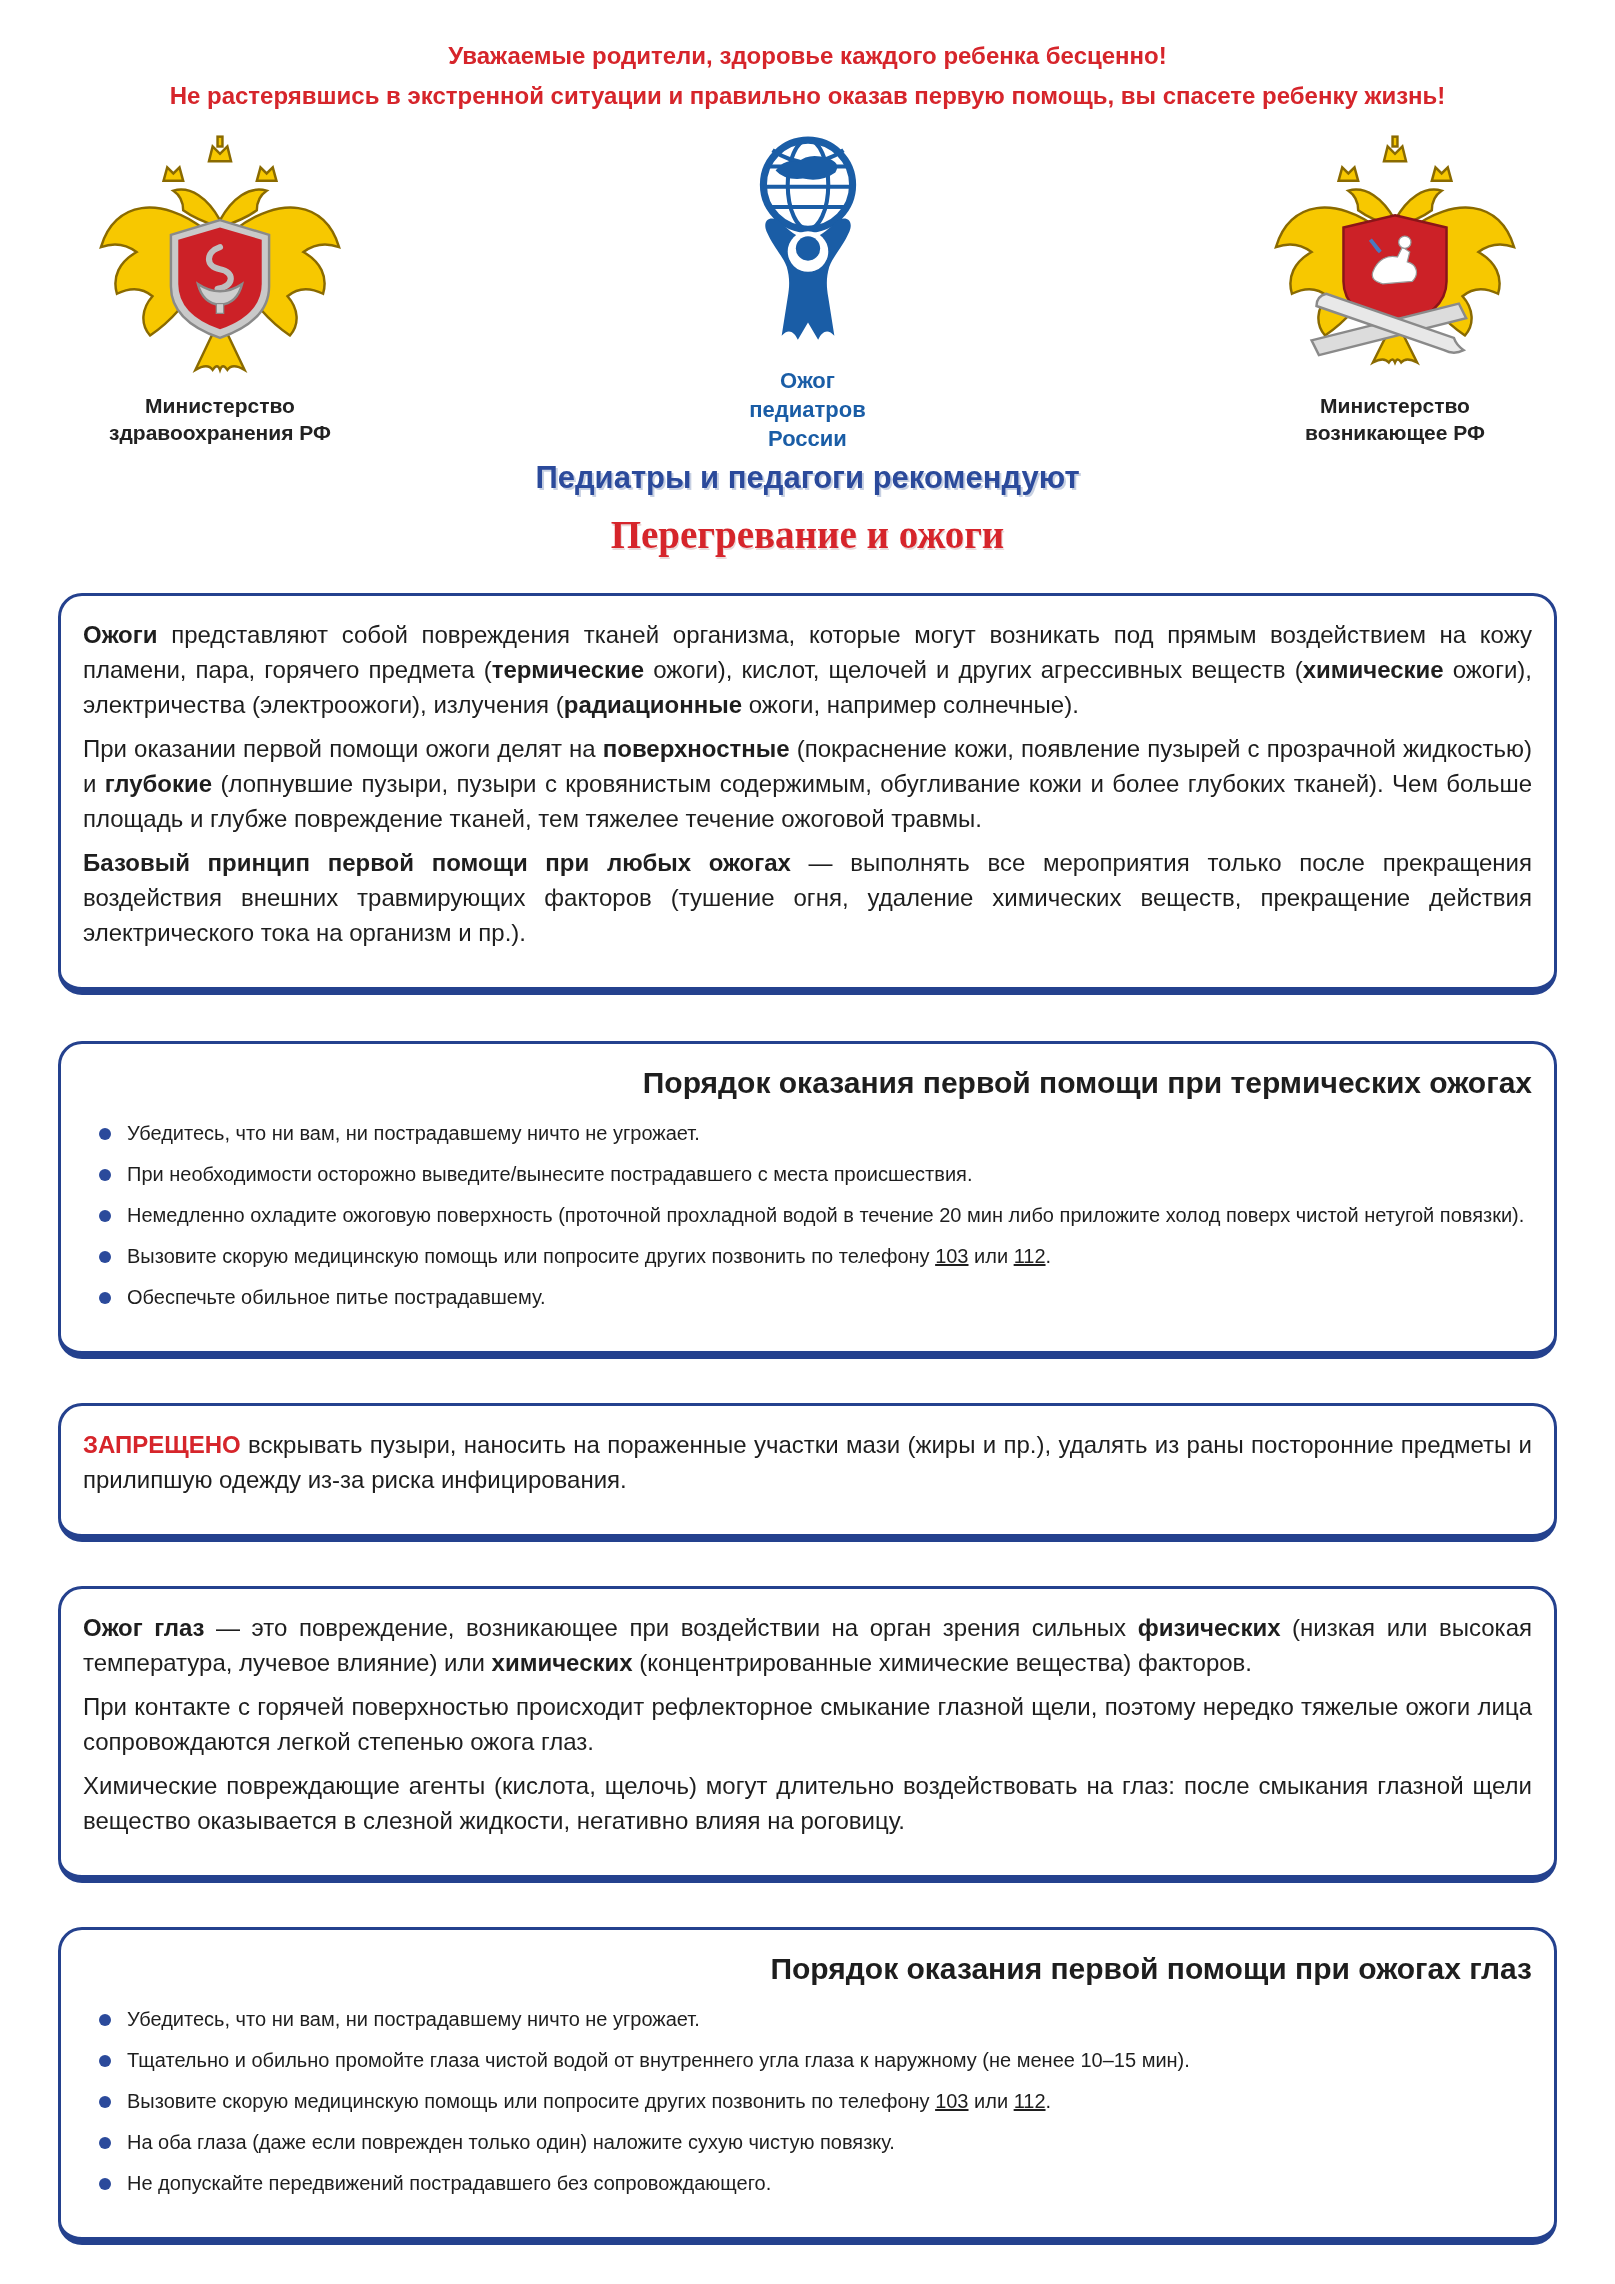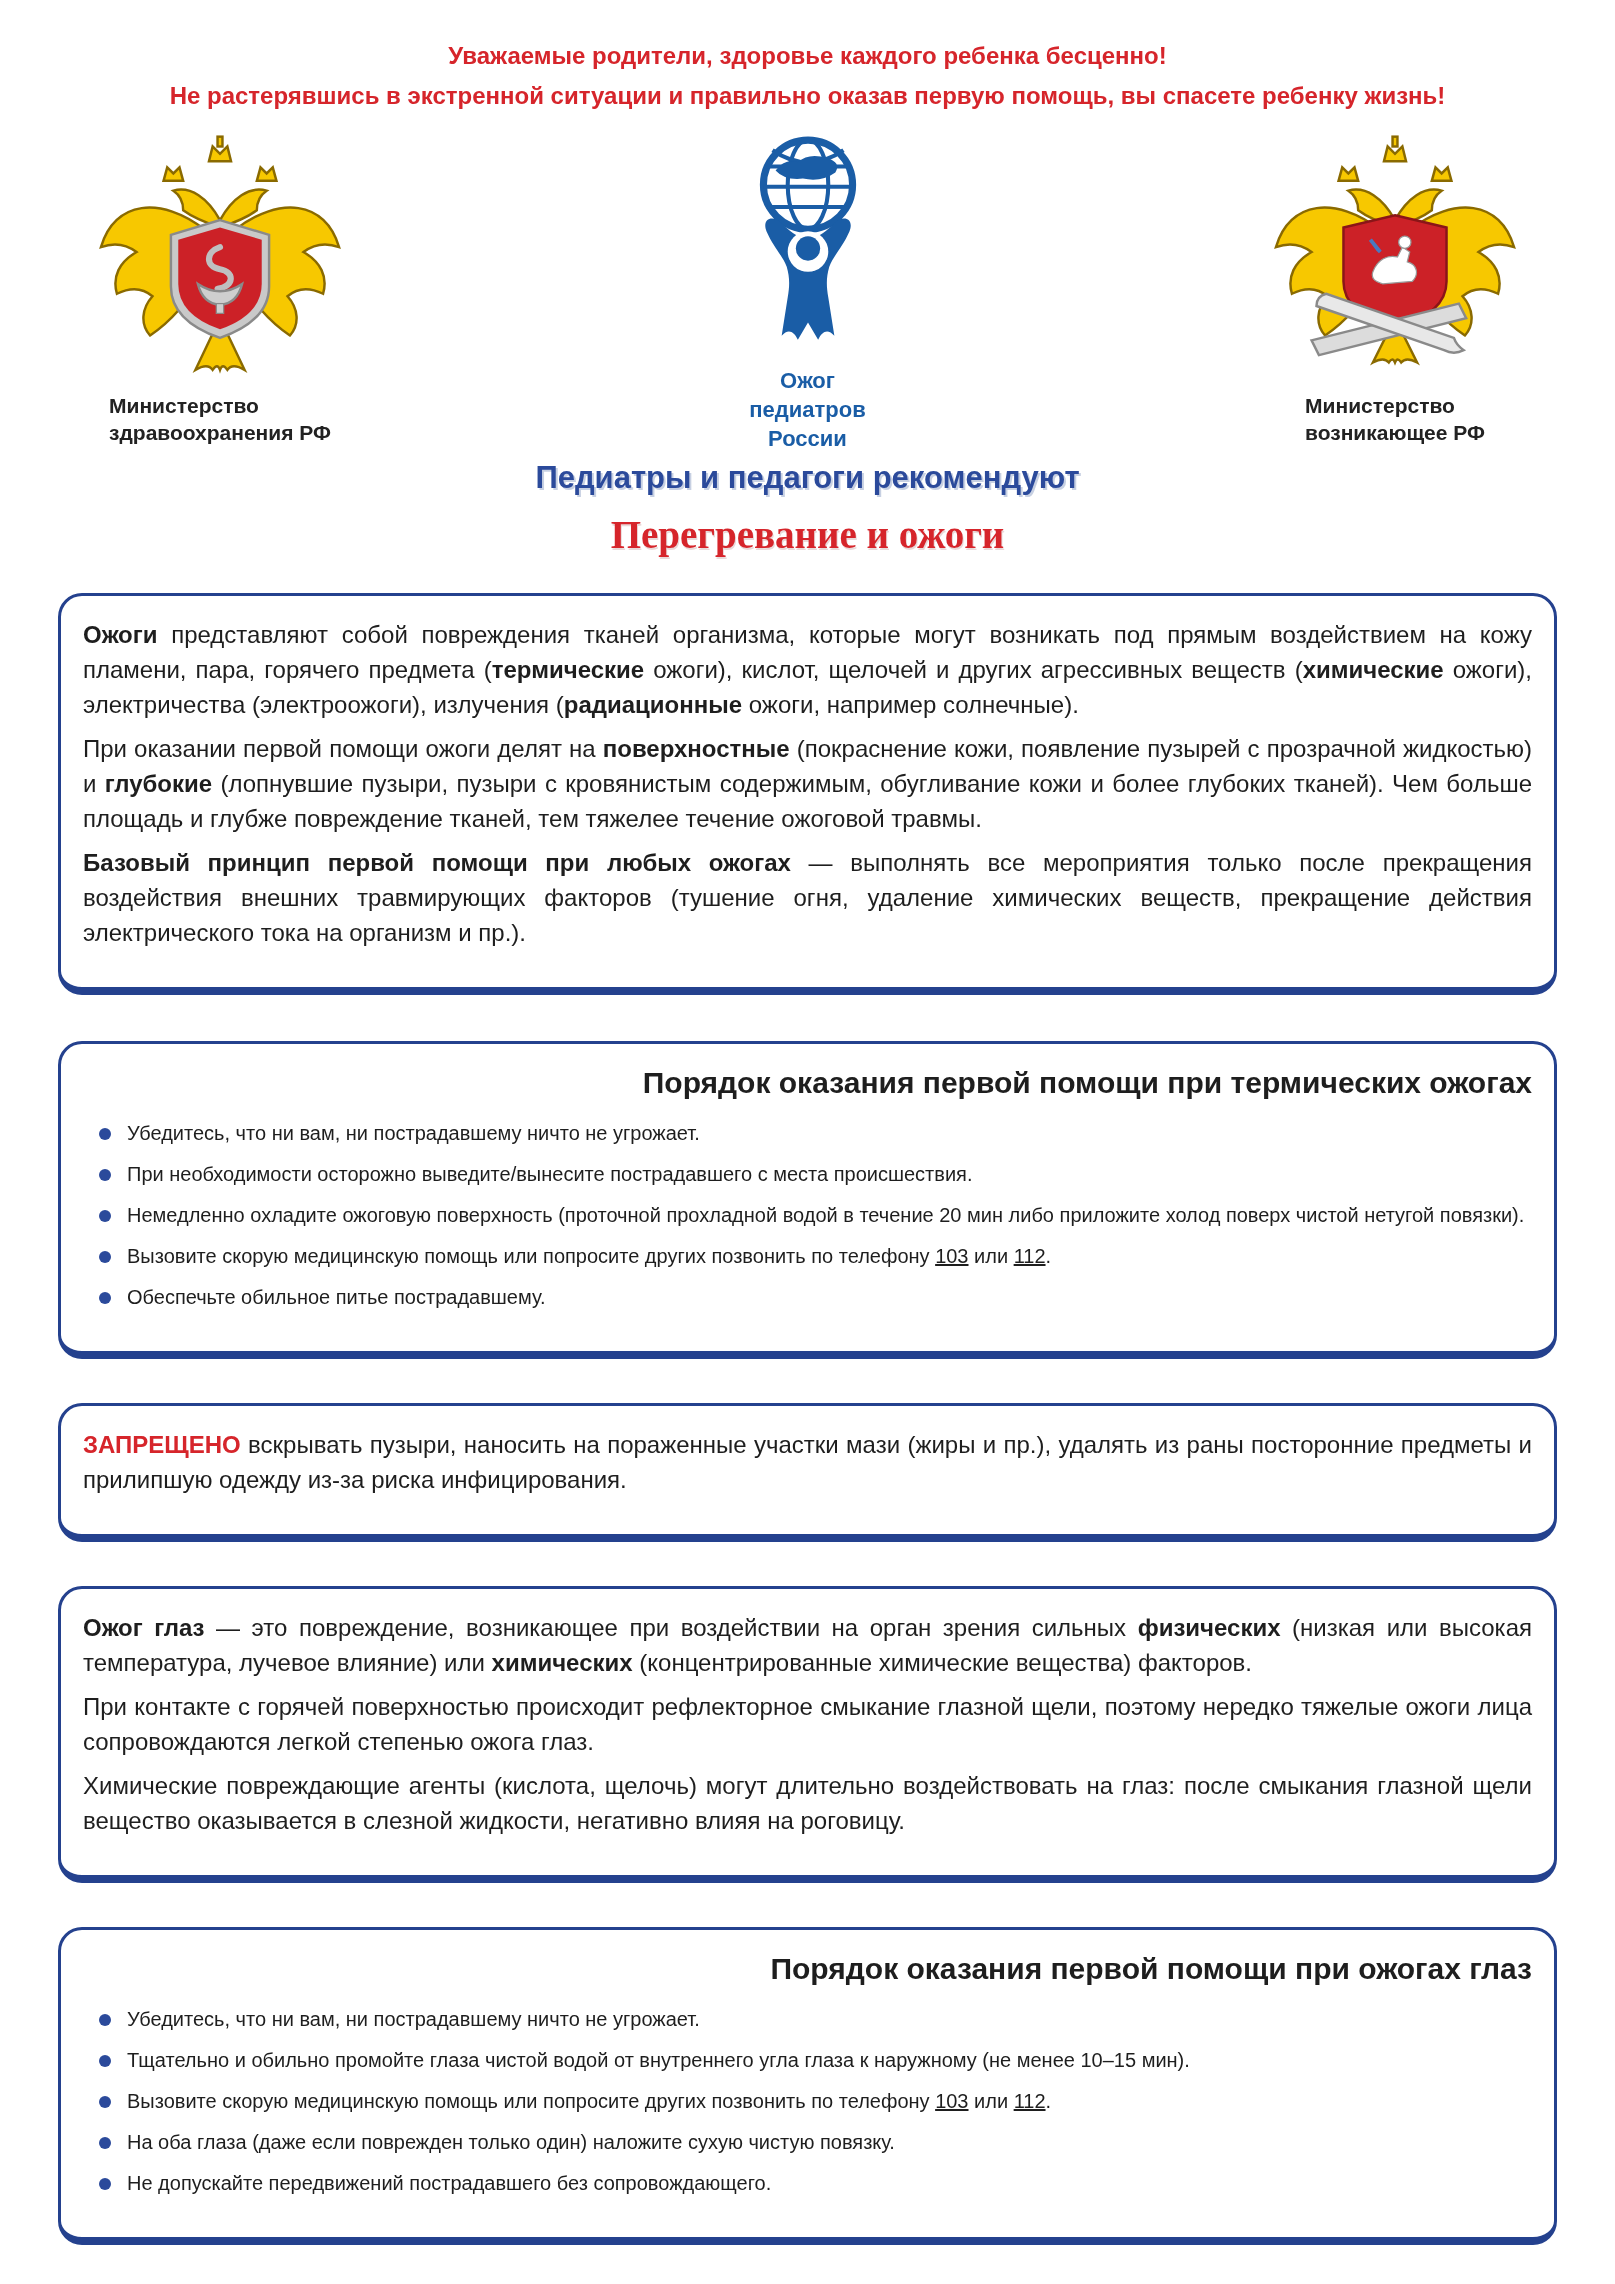--- a/index.html
+++ b/index.html
@@ -6,21 +6,21 @@
   body{font-family:"Liberation Sans",sans-serif;color:var(--ink,#1e1e1e);}
   .page{width:1615px;min-height:2284px;margin:0 auto;background:#fff;position:relative;box-sizing:border-box;padding-top:40px;}
 
   .hdr-line{ text-align:center;font-weight:bold;font-size:24px;line-height:32px;color:var(--red);}
   .hdr-line + .hdr-line{margin-top:8px;}
 
   .logos{display:flex;justify-content:space-between;align-items:flex-start;padding:0 55px;margin-top:22px;height:330px;box-sizing:border-box;}
   .logo-col{display:flex;flex-direction:column;align-items:center;}
   .logo-col.left,.logo-col.right{width:330px;}
   .logo-col.center{width:260px;}
-  .ministry-caption{font-weight:bold;font-size:21px;line-height:27px;text-align:left;color:#222;margin-top:6px;}
+  .ministry-caption{font-weight:bold;font-size:21px;line-height:27px;text-align:center;color:#222;margin-top:6px;}
   .union-caption{font-weight:bold;font-size:22px;line-height:29px;text-align:center;color:var(--logoblue);margin-top:4px;}
 
   .subtitle{text-align:center;font-weight:bold;font-size:31px;color:var(--blue);margin-top:-4px;text-shadow:2px 2px 0 rgba(130,150,190,.45);}
   .main-title{text-align:center;font-weight:bold;font-size:39px;color:var(--red);margin-top:16px;text-shadow:1px 2px 0 rgba(200,160,160,.4);font-family:Liberation Serif, serif;}
 
   .box{margin:0 58px;border:3px solid var(--navy);border-bottom-width:8px;border-radius:24px;
        padding:12px 22px 28px 22px;box-sizing:border-box;}
   .box p{margin:9px 0;font-size:24px;line-height:35px;text-align:justify;}
   .box-title{text-align:right;font-weight:bold;font-size:30px;margin:10px 0 6px 0;}
   .box ul{list-style:none;margin:16px 0 8px 0;padding:0;}

